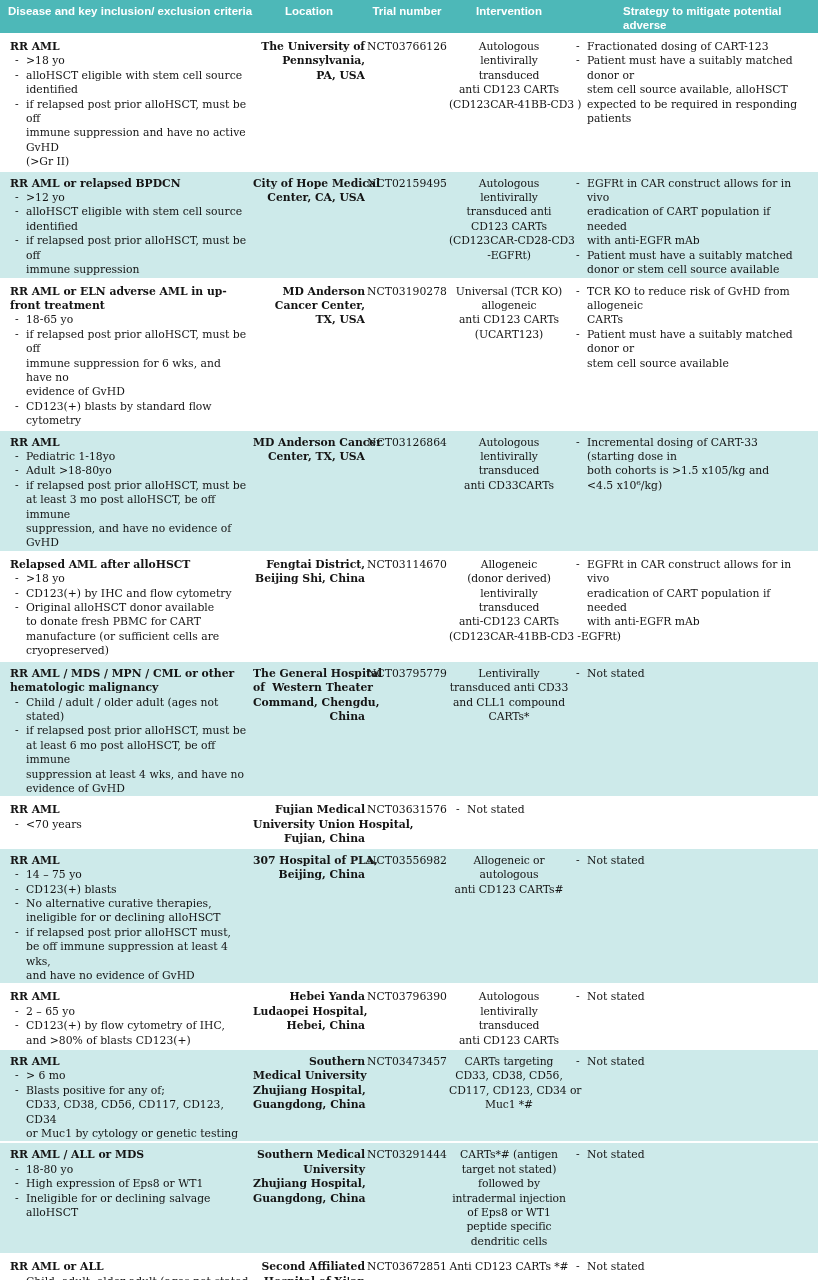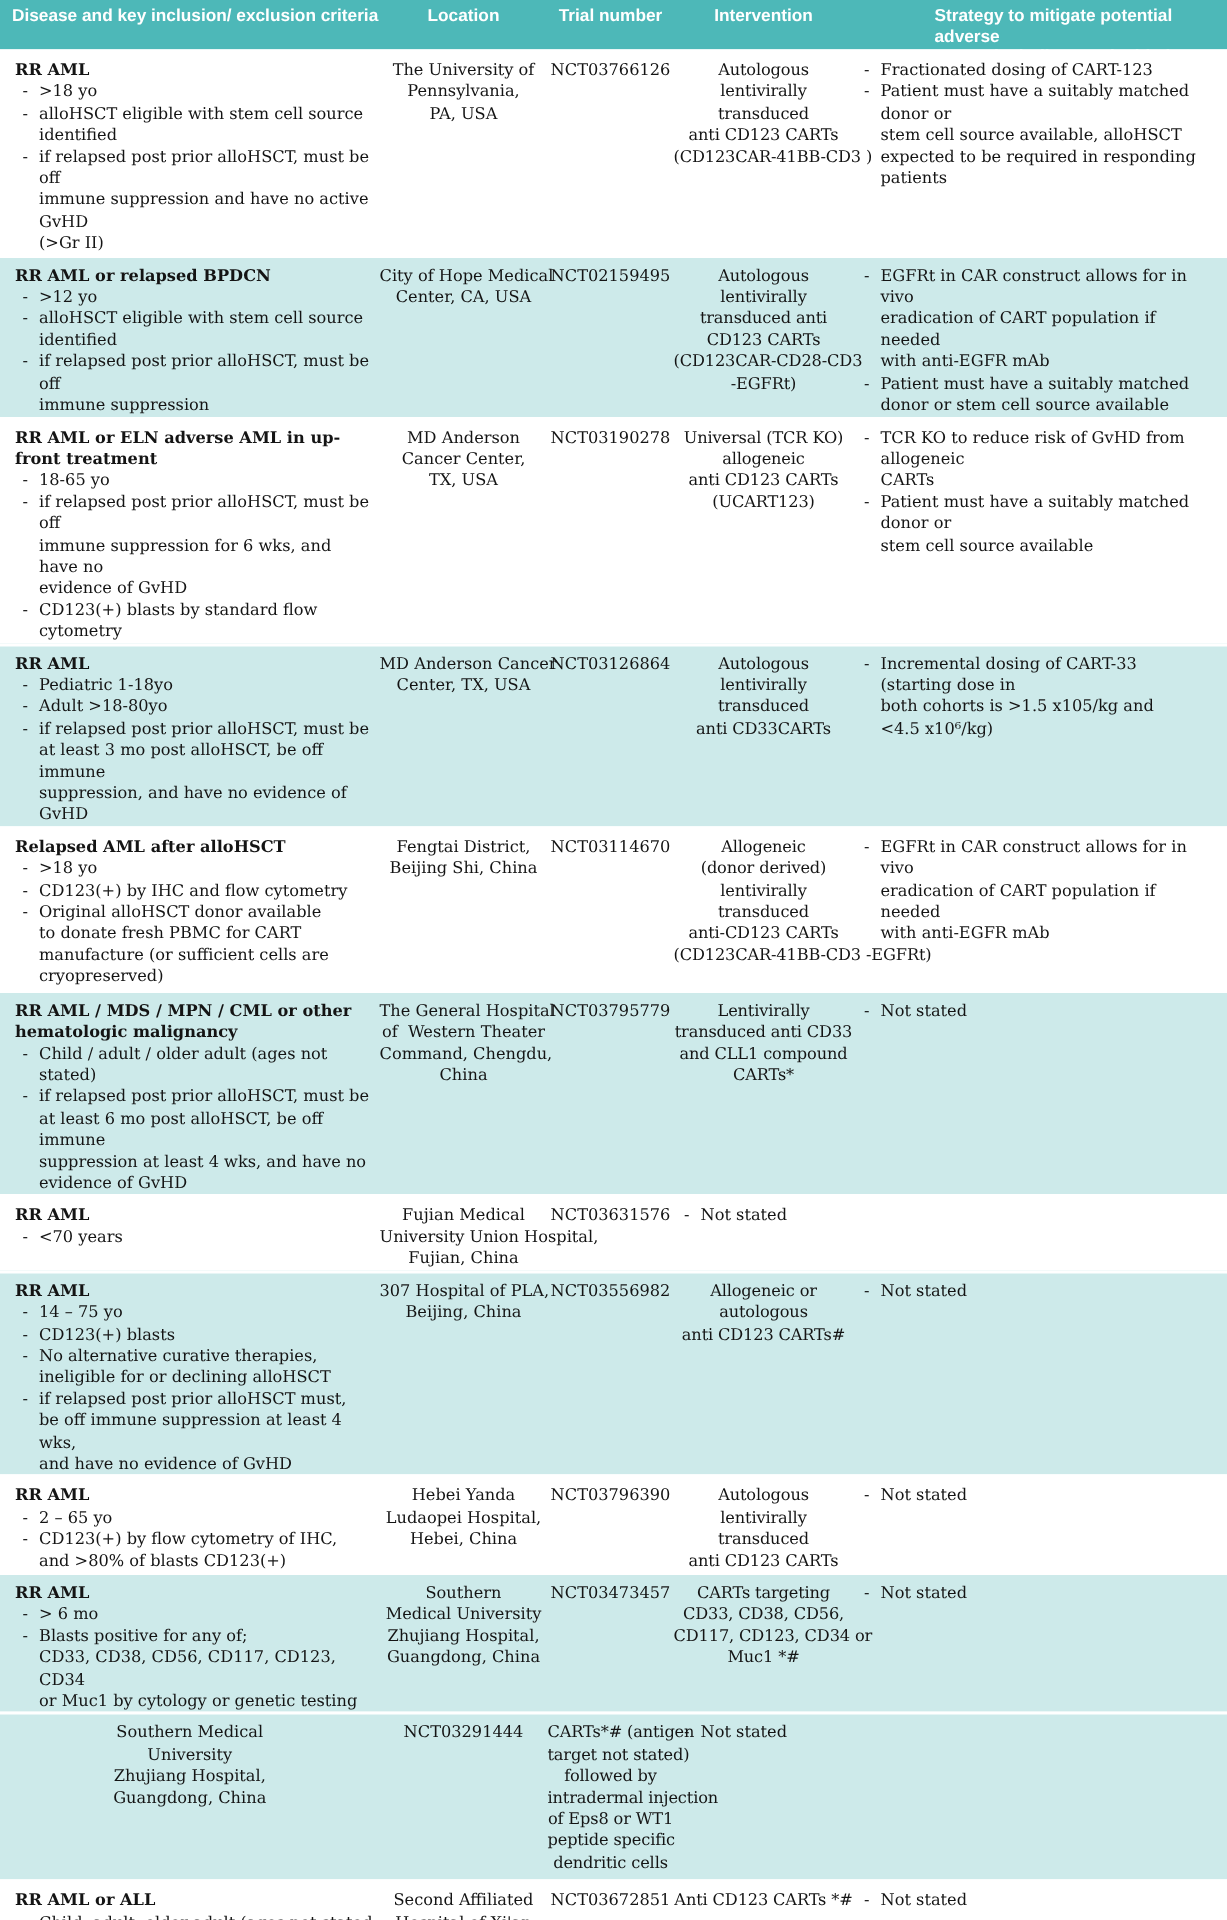--- a/index.html
+++ b/index.html
@@ -54,21 +54,21 @@
     padding-top:5px;box-sizing:border-box;
   }
   .c-criteria{padding-left:10px;padding-right:4px;}
   .crit-title{white-space:pre-line;font-weight:bold;}
   .bullet{
     position:relative;padding-left:16px;white-space:pre-line;
   }
   .bullet::before{
     content:"-";position:absolute;left:5px;top:0;
   }
-  .c-loc{text-align:center;white-space:pre;overflow:visible;}
+  .c-loc{text-align:right;white-space:pre;overflow:visible;font-weight:bold;}
   .c-trial{text-align:center;white-space:pre;}
   .c-int{text-align:center;white-space:pre;letter-spacing:-0.1px;overflow:visible;}
   .c-strat{padding-right:20px;}
   .c-strat .bullet{padding-left:18px;}
   .c-strat .bullet::before{left:7px;}
 </style>
 </head>
 <body>
 
 <div class="page">
@@ -305,20 +305,26 @@
     <div class="cell c-int">CARTs targeting
 CD33, CD38, CD56,
 CD117, CD123, CD34 or
 Muc1 *#</div>
     <div class="cell c-strat">
           <div class="bullet">Not stated</div>
         </div>
   </div>
 
   <div class="row grid5 cyan">
+    <div class="cell c-criteria">
+      <div class="crit-title">RR AML / ALL or MDS</div>
+    <div class="bullet">18-80 yo</div>
+          <div class="bullet">High expression of Eps8 or WT1</div>
+          <div class="bullet">Ineligible for or declining salvage alloHSCT</div>
+        </div>
     <div class="cell c-loc">Southern Medical
 University
 Zhujiang Hospital,
 Guangdong, China</div>
     <div class="cell c-trial">NCT03291444</div>
     <div class="cell c-int">CARTs*# (antigen
 target not stated)
 followed by
 intradermal injection
 of Eps8 or WT1

